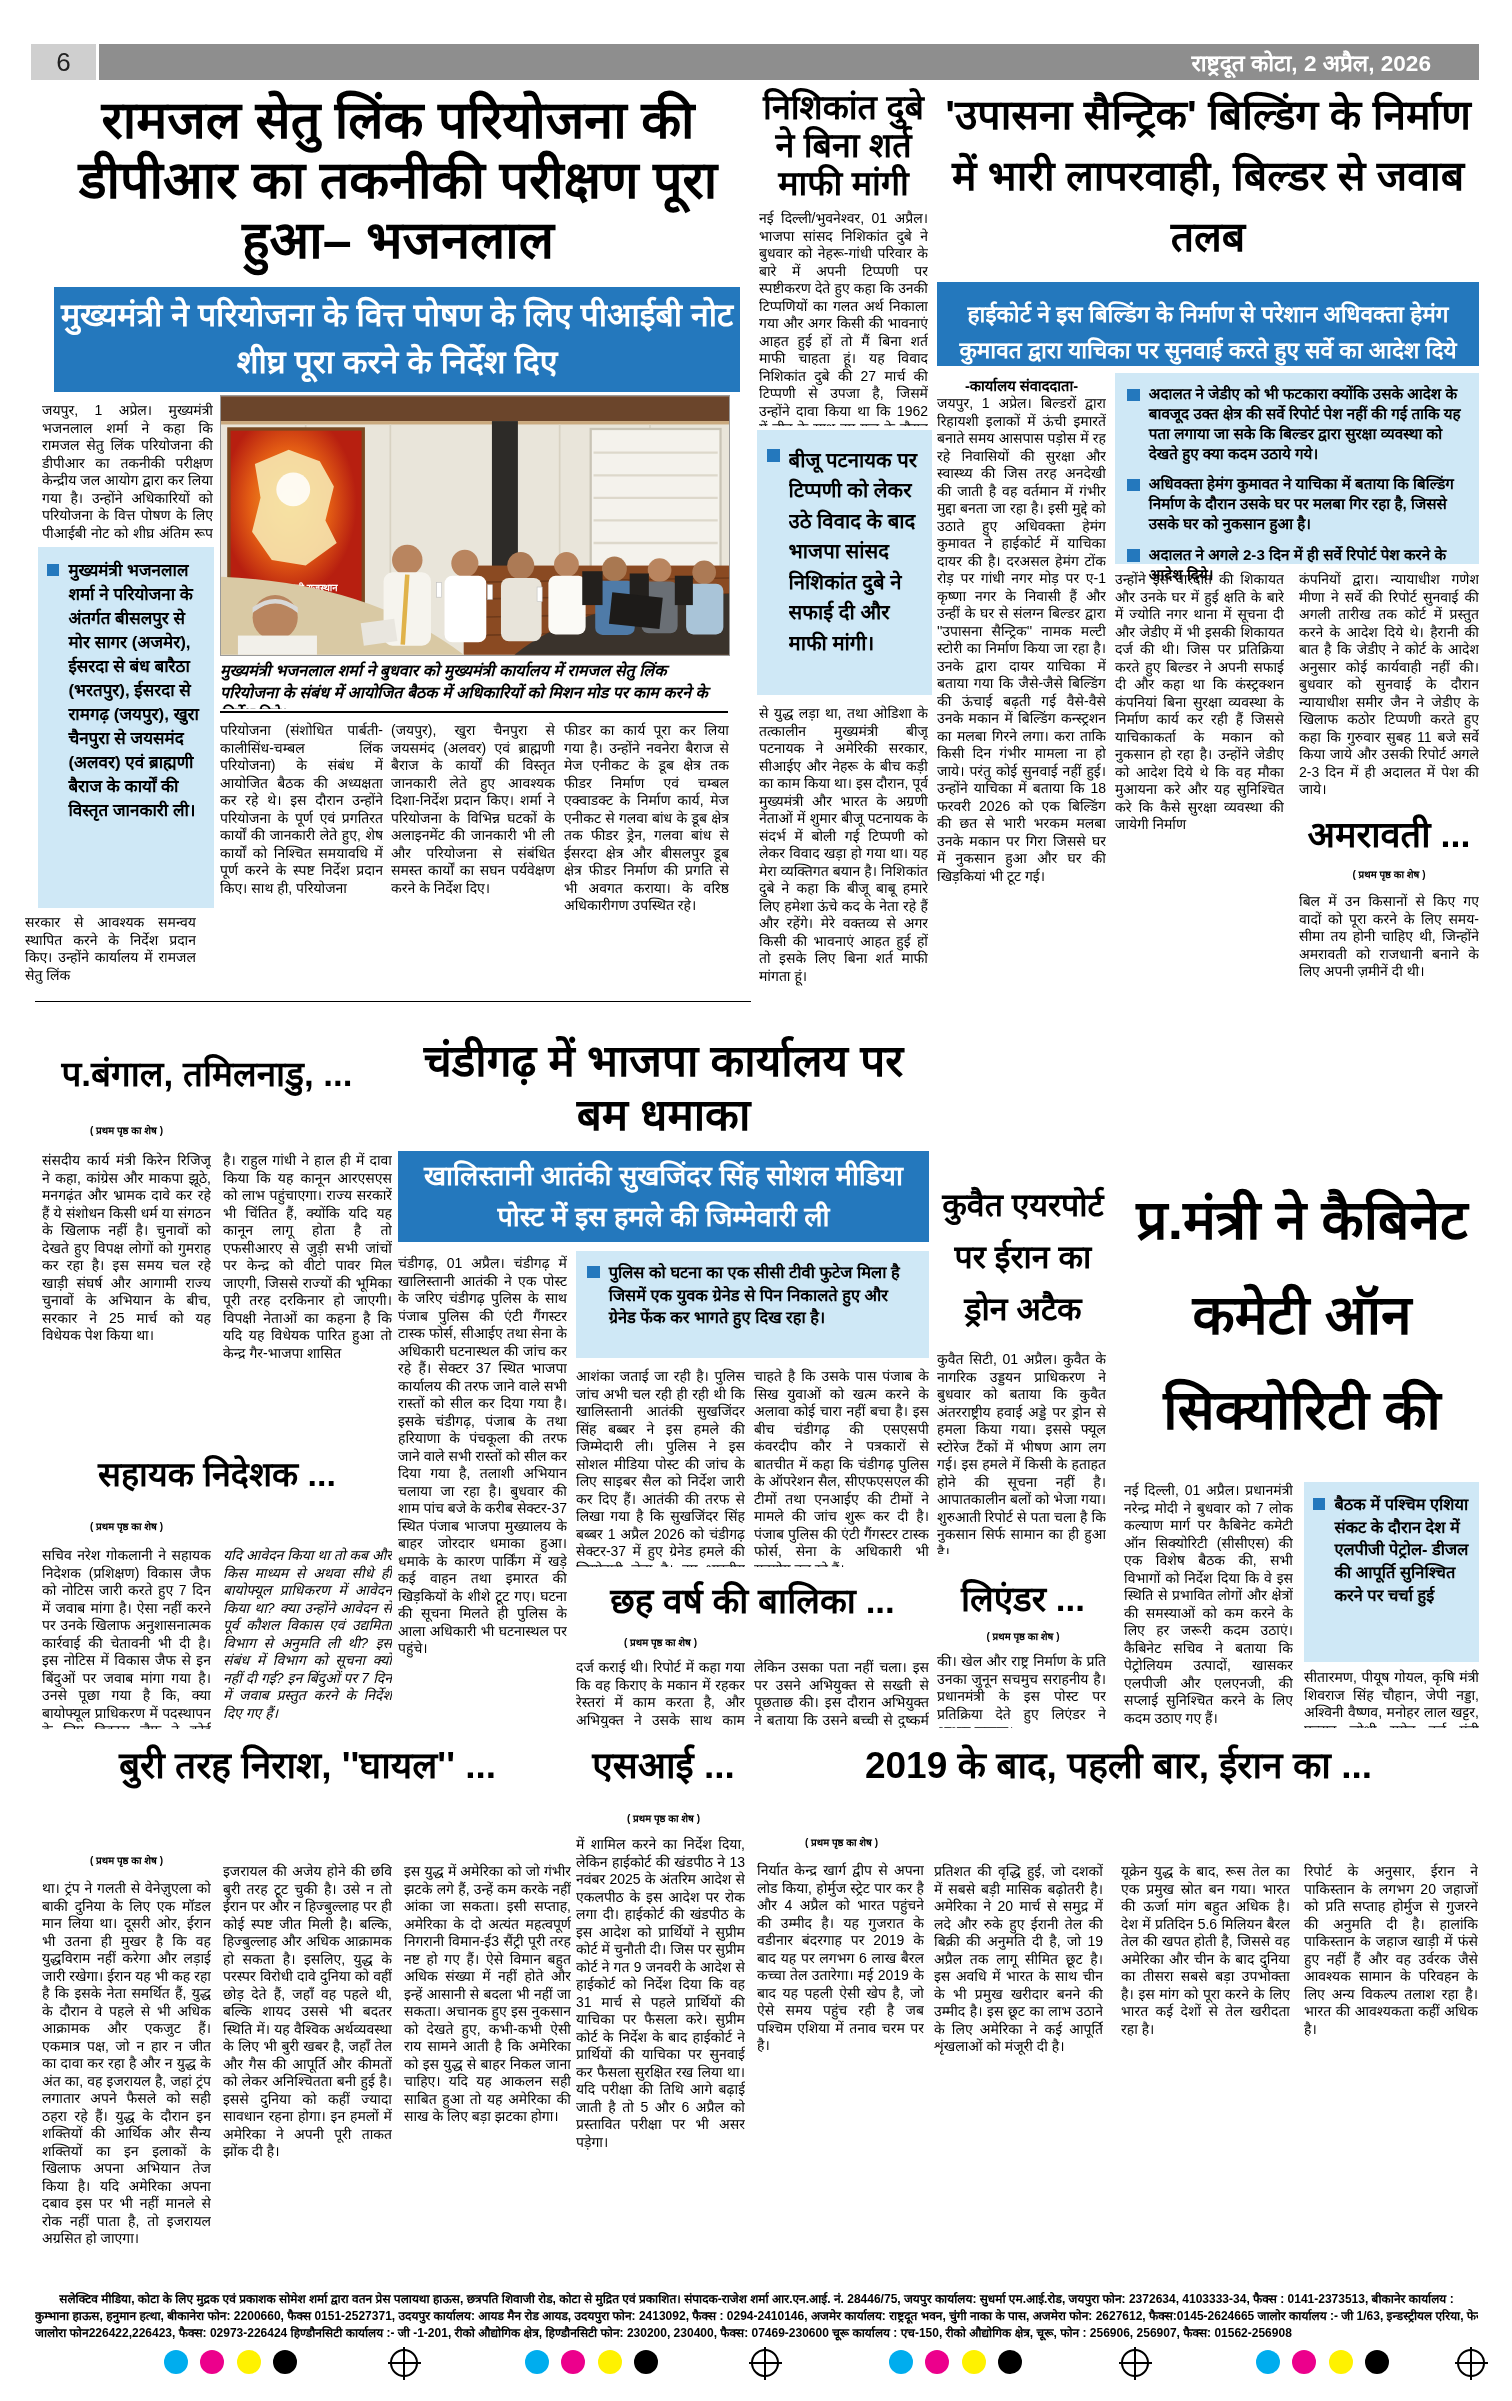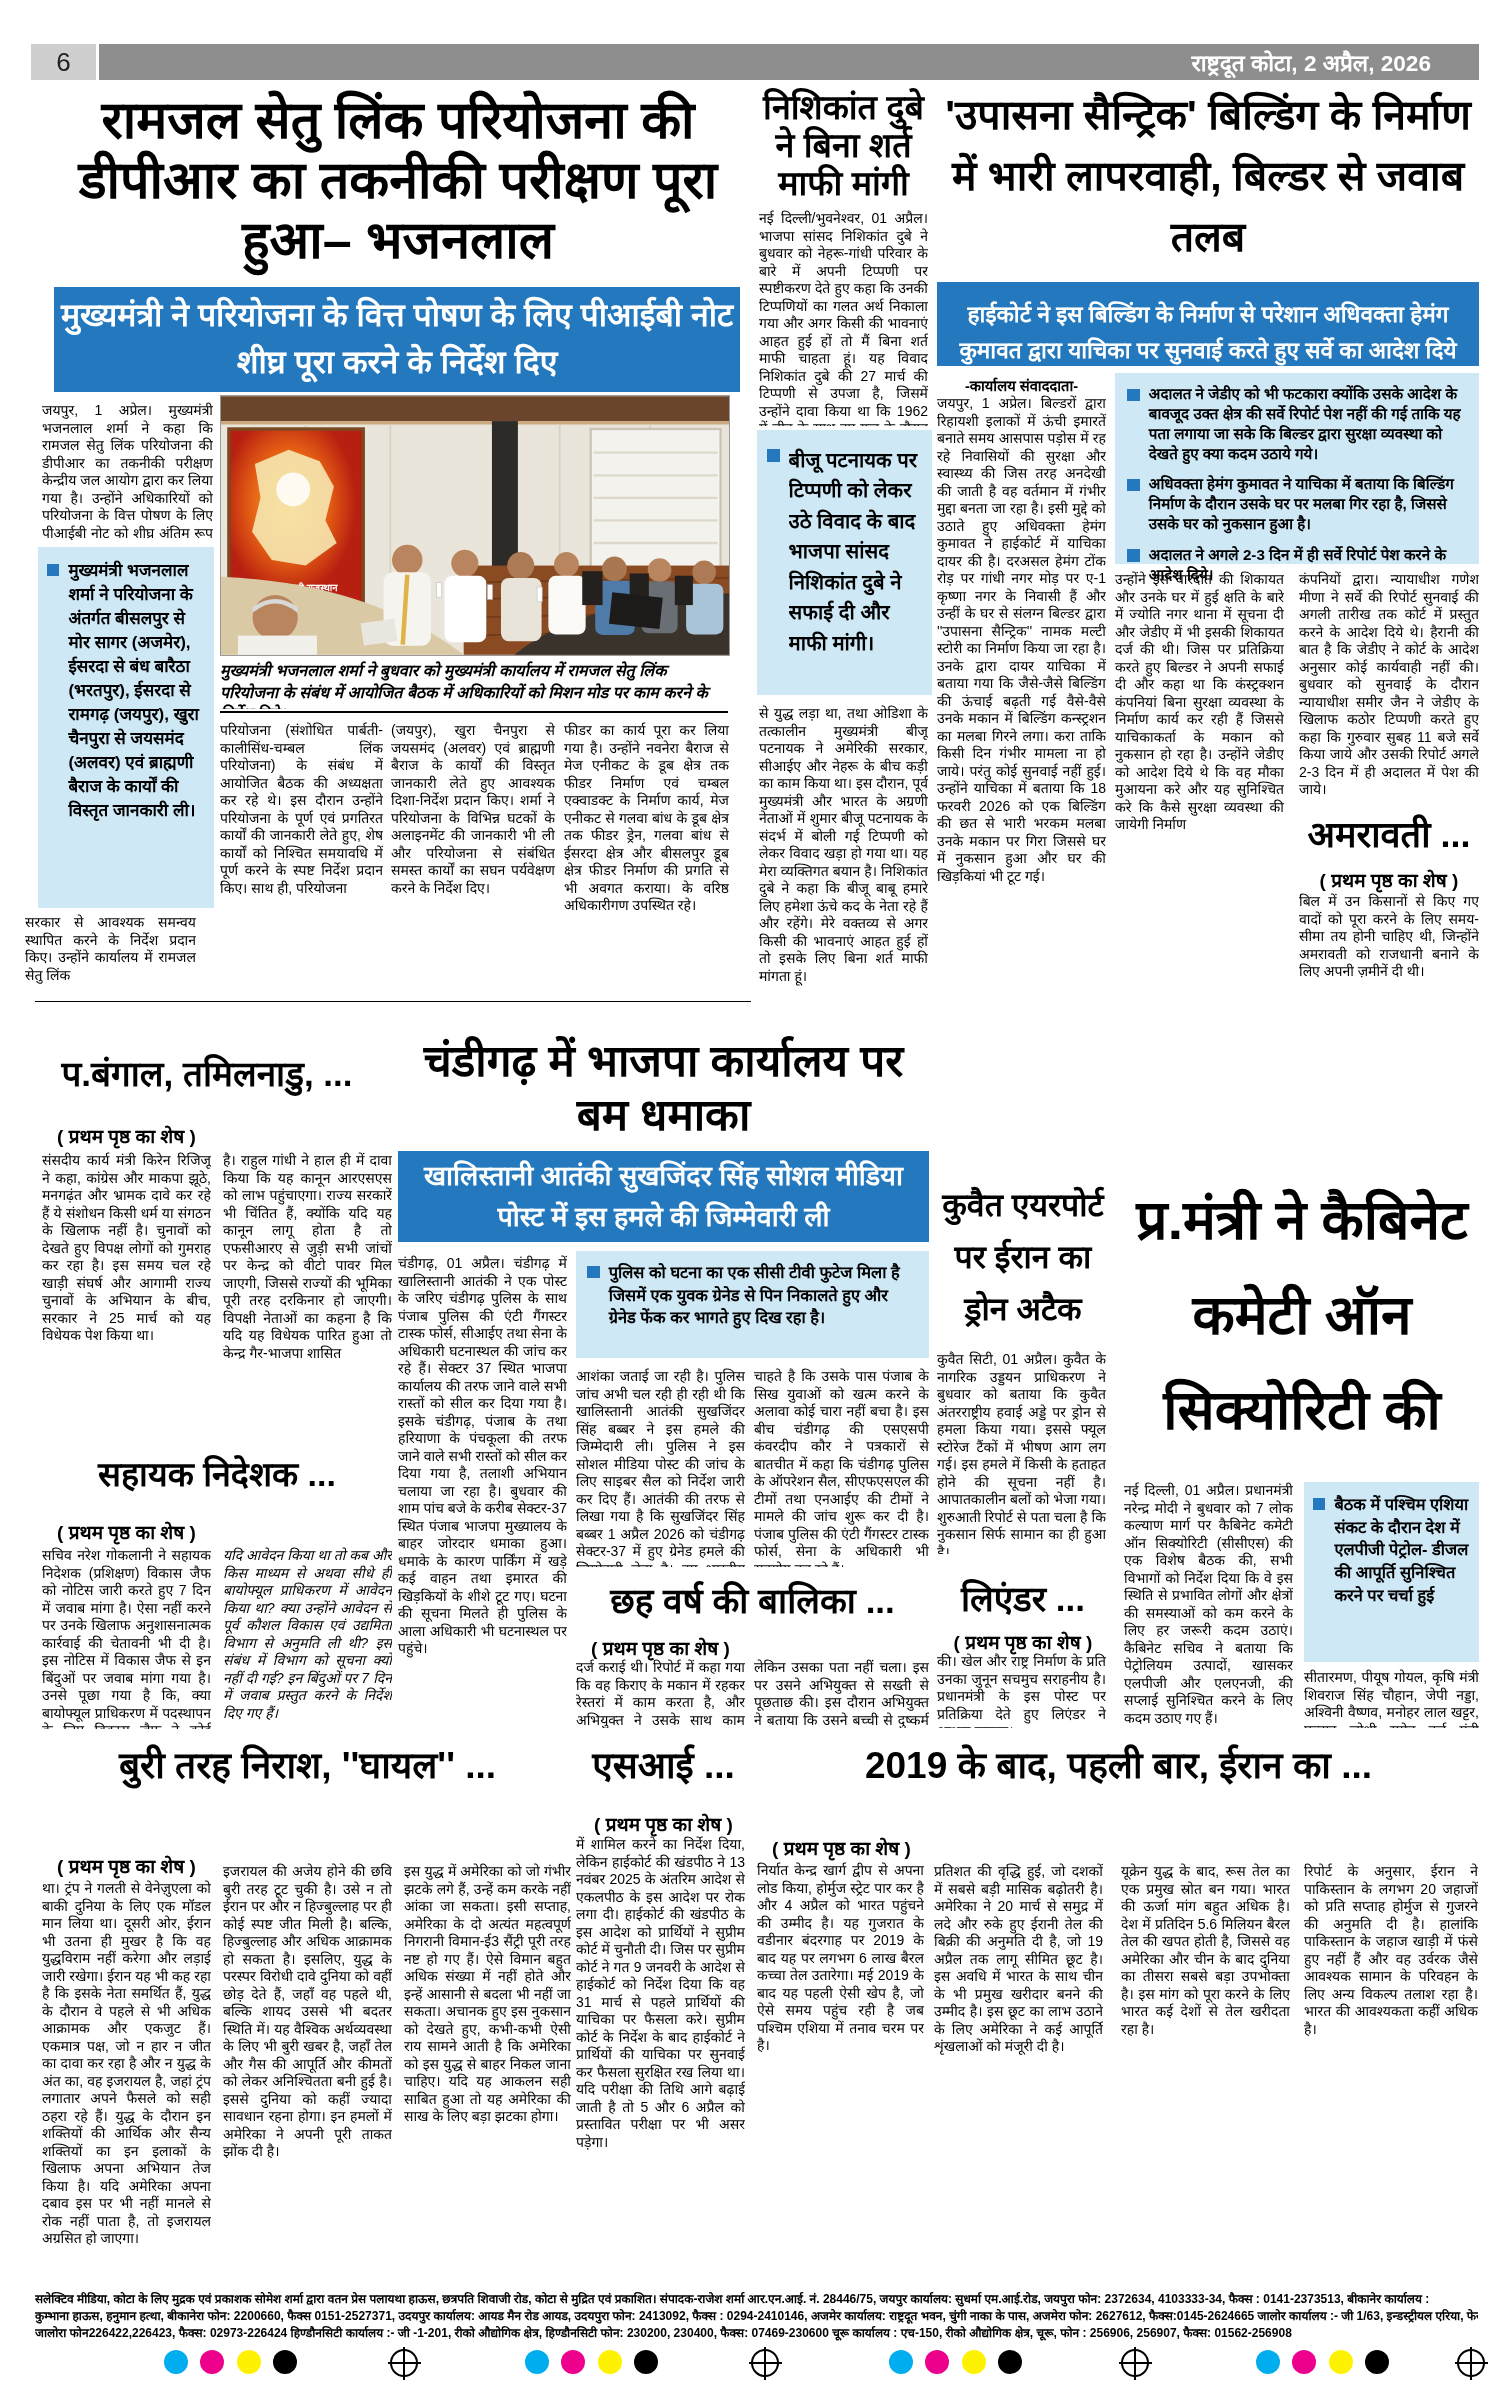--- a/index.html
+++ b/index.html
@@ -6,21 +6,21 @@
   body{width:1512px;height:2401px;position:relative;background:#ffffff;
        font-family:"Liberation Sans","DejaVu Sans",sans-serif;color:#000;}
   .abs{position:absolute;}
   .bar{background:#8e8e8e;}
   .pagenum{background:#cfcfcf;color:#222;font-size:26px;display:flex;align-items:center;justify-content:center;border-right:3.4px solid #fff;}
   .masthead{color:#fff;font-weight:bold;font-size:22.6px;display:flex;align-items:center;justify-content:flex-end;padding-right:48px;box-sizing:border-box;}
   .hl{font-weight:bold;text-align:center;color:#000;}
   .bluebox{background:#2478bd;color:#fff;font-weight:bold;text-align:center;}
   .ltblue{background:#cfe8f6;}
   .body-col{font-size:14px;line-height:17.5px;text-align:justify;overflow:hidden;}
-  .tag{font-weight:bold;font-size:19px;text-align:center;}
+  .tag{font-weight:bold;font-size:10px;text-align:center;}
   .byline{font-weight:bold;font-size:14.7px;text-align:center;}
   .caption{font-size:16px;font-weight:bold;font-style:italic;line-height:21.5px;overflow:hidden;}
   .sq{display:inline-block;width:12.4px;height:12.4px;background:#2478bd;flex:0 0 12.4px;margin-top:4.5px;}
   .bullet-row{display:flex;gap:9px;margin-bottom:10.2px;}
   .bullet-text{font-weight:bold;}
   .rule{background:#000;}
   .quote-big{font-weight:bold;overflow:hidden;}
   .dot{width:24px;height:24px;border-radius:50%;display:inline-block;}
   .reg{position:absolute;display:flex;gap:12.4px;align-items:center;}
   .crosshair{width:28px;height:28px;border:2.3px solid #000;border-radius:50%;position:absolute;box-sizing:border-box;}
@@ -220,21 +220,21 @@
 
 <div class="abs body-col" style="left:42px;top:1880px;width:169px;height:395px;">था। ट्रंप ने गलती से वेनेज़ुएला को बाकी दुनिया के लिए एक मॉडल मान लिया था। दूसरी ओर, ईरान भी उतना ही मुखर है कि वह युद्धविराम नहीं करेगा और लड़ाई जारी रखेगा। ईरान यह भी कह रहा है कि इसके नेता समर्थित हैं, युद्ध के दौरान वे पहले से भी अधिक आक्रामक और एकजुट हैं। एकमात्र पक्ष, जो न हार न जीत का दावा कर रहा है और न युद्ध के अंत का, वह इजरायल है, जहां ट्रंप लगातार अपने फैसले को सही ठहरा रहे हैं। युद्ध के दौरान इन शक्तियों की आर्थिक और सैन्य शक्तियों का इन इलाकों के खिलाफ अपना अभियान तेज किया है। यदि अमेरिका अपना दबाव इस पर भी नहीं मानले से रोक नहीं पाता है, तो इजरायल अग्रसित हो जाएगा।</div>
 <div class="abs body-col" style="left:223px;top:1863px;width:169px;height:412px;">इजरायल की अजेय होने की छवि बुरी तरह टूट चुकी है। उसे न तो ईरान पर और न हिज्बुल्लाह पर ही कोई स्पष्ट जीत मिली है। बल्कि, हिज्बुल्लाह और अधिक आक्रामक हो सकता है। इसलिए, युद्ध के परस्पर विरोधी दावे दुनिया को वहीं छोड़ देते हैं, जहाँ वह पहले थी, बल्कि शायद उससे भी बदतर स्थिति में। यह वैश्विक अर्थव्यवस्था के लिए भी बुरी खबर है, जहाँ तेल और गैस की आपूर्ति और कीमतों को लेकर अनिश्चितता बनी हुई है। इससे दुनिया को कहीं ज्यादा सावधान रहना होगा। इन हमलों में अमेरिका ने अपनी पूरी ताकत झोंक दी है।</div>
 <div class="abs body-col" style="left:404px;top:1863px;width:167px;height:412px;">इस युद्ध में अमेरिका को जो गंभीर झटके लगे हैं, उन्हें कम करके नहीं आंका जा सकता। इसी सप्ताह, अमेरिका के दो अत्यंत महत्वपूर्ण निगरानी विमान-ई3 सैंट्री पूरी तरह नष्ट हो गए हैं। ऐसे विमान बहुत अधिक संख्या में नहीं होते और इन्हें आसानी से बदला भी नहीं जा सकता। अचानक हुए इस नुकसान को देखते हुए, कभी-कभी ऐसी राय सामने आती है कि अमेरिका को इस युद्ध से बाहर निकल जाना चाहिए। यदि यह आकलन सही साबित हुआ तो यह अमेरिका की साख के लिए बड़ा झटका होगा।</div>
 <div class="abs body-col" style="left:576px;top:1836px;width:169px;height:439px;">में शामिल करने का निर्देश दिया, लेकिन हाईकोर्ट की खंडपीठ ने 13 नवंबर 2025 के अंतरिम आदेश से एकलपीठ के इस आदेश पर रोक लगा दी। हाईकोर्ट की खंडपीठ के इस आदेश को प्रार्थियों ने सुप्रीम कोर्ट में चुनौती दी। जिस पर सुप्रीम कोर्ट ने गत 9 जनवरी के आदेश से हाईकोर्ट को निर्देश दिया कि वह 31 मार्च से पहले प्रार्थियों की याचिका पर फैसला करे। सुप्रीम कोर्ट के निर्देश के बाद हाईकोर्ट ने प्रार्थियों की याचिका पर सुनवाई कर फैसला सुरक्षित रख लिया था। यदि परीक्षा की तिथि आगे बढ़ाई जाती है तो 5 और 6 अप्रैल को प्रस्तावित परीक्षा पर भी असर पड़ेगा।</div>
 <div class="abs body-col" style="left:757px;top:1862px;width:167px;height:413px;">निर्यात केन्द्र खार्ग द्वीप से अपना लोड किया, होर्मुज स्ट्रेट पार कर है और 4 अप्रैल को भारत पहुंचने की उम्मीद है। यह गुजरात के वडीनार बंदरगाह पर 2019 के बाद यह पर लगभग 6 लाख बैरल कच्चा तेल उतारेगा। मई 2019 के बाद यह पहली ऐसी खेप है, जो ऐसे समय पहुंच रही है जब पश्चिम एशिया में तनाव चरम पर है।</div>
 <div class="abs body-col" style="left:934px;top:1863px;width:169px;height:412px;">प्रतिशत की वृद्धि हुई, जो दशकों में सबसे बड़ी मासिक बढ़ोतरी है। अमेरिका ने 20 मार्च से समुद्र में लदे और रुके हुए ईरानी तेल की बिक्री की अनुमति दी है, जो 19 अप्रैल तक लागू सीमित छूट है। इस अवधि में भारत के साथ चीन के भी प्रमुख खरीदार बनने की उम्मीद है। इस छूट का लाभ उठाने के लिए अमेरिका ने कई आपूर्ति शृंखलाओं को मंजूरी दी है।</div>
 <div class="abs body-col" style="left:1121px;top:1863px;width:169px;height:412px;">यूक्रेन युद्ध के बाद, रूस तेल का एक प्रमुख स्रोत बन गया। भारत की ऊर्जा मांग बहुत अधिक है। देश में प्रतिदिन 5.6 मिलियन बैरल तेल की खपत होती है, जिससे वह अमेरिका और चीन के बाद दुनिया का तीसरा सबसे बड़ा उपभोक्ता है। इस मांग को पूरा करने के लिए भारत कई देशों से तेल खरीदता रहा है।</div>
 <div class="abs body-col" style="left:1304px;top:1863px;width:174px;height:412px;">रिपोर्ट के अनुसार, ईरान ने पाकिस्तान के लगभग 20 जहाजों को प्रति सप्ताह होर्मुज से गुजरने की अनुमति दी है। हालांकि पाकिस्तान के जहाज खाड़ी में फंसे हुए नहीं हैं और वह उर्वरक जैसे आवश्यक सामान के परिवहन के लिए अन्य विकल्प तलाश रहा है। भारत की आवश्यकता कहीं अधिक है।</div>
 
-<div class="abs footer-line" style="left:35px;top:2291px;width:1443px;">सलेक्टिव मीडिया, कोटा के लिए मुद्रक एवं प्रकाशक सोमेश शर्मा द्वारा वतन प्रेस पलायथा हाऊस, छत्रपति शिवाजी रोड, कोटा से मुद्रित एवं प्रकाशित। संपादक-राजेश शर्मा  आर.एन.आई. नं. 28446/75,  जयपुर कार्यालय: सुधर्मा एम.आई.रोड, जयपुरा फोन: 2372634, 4103333-34, फैक्स : 0141-2373513, बीकानेर कार्यालय :</div>
+<div class="abs footer-line" style="left:35px;top:2291px;width:1443px;text-align:center;">सलेक्टिव मीडिया, कोटा के लिए मुद्रक एवं प्रकाशक सोमेश शर्मा द्वारा वतन प्रेस पलायथा हाऊस, छत्रपति शिवाजी रोड, कोटा से मुद्रित एवं प्रकाशित। संपादक-राजेश शर्मा  आर.एन.आई. नं. 28446/75,  जयपुर कार्यालय: सुधर्मा एम.आई.रोड, जयपुरा फोन: 2372634, 4103333-34, फैक्स : 0141-2373513, बीकानेर कार्यालय :</div>
 <div class="abs footer-line" style="left:35px;top:2308px;width:1443px;">कुम्भाना हाऊस, हनुमान हत्था, बीकानेरा फोन: 2200660, फैक्स 0151-2527371, उदयपुर कार्यालय: आयड मैन रोड आयड, उदयपुरा फोन: 2413092, फैक्स : 0294-2410146, अजमेर कार्यालय: राष्ट्रदूत भवन, चुंगी नाका के पास, अजमेरा फोन: 2627612, फैक्स:0145-2624665 जालोर कार्यालय :- जी 1/63, इन्डस्ट्रीयल एरिया, फेस प्रथम,</div>
 <div class="abs footer-line" style="left:35px;top:2325px;width:1443px;">जालोरा फोन226422,226423, फैक्स: 02973-226424  हिण्डौनसिटी कार्यालय :- जी -1-201, रीको औद्योगिक क्षेत्र, हिण्डौनसिटी फोन: 230200, 230400, फैक्स: 07469-230600 चूरू कार्यालय : एच-150, रीको औद्योगिक क्षेत्र, चूरू, फोन : 256906, 256907, फैक्स: 01562-256908</div>
 
 <div class="reg" style="left:164px;top:2350px;">
   <span class="dot" style="background:#00adee;"></span>
     <span class="dot" style="background:#ec008c;"></span>
     <span class="dot" style="background:#fff200;"></span>
     <span class="dot" style="background:#000;"></span>
 </div>
 <div class="crosshair" style="left:390px;top:2349px;"></div>

